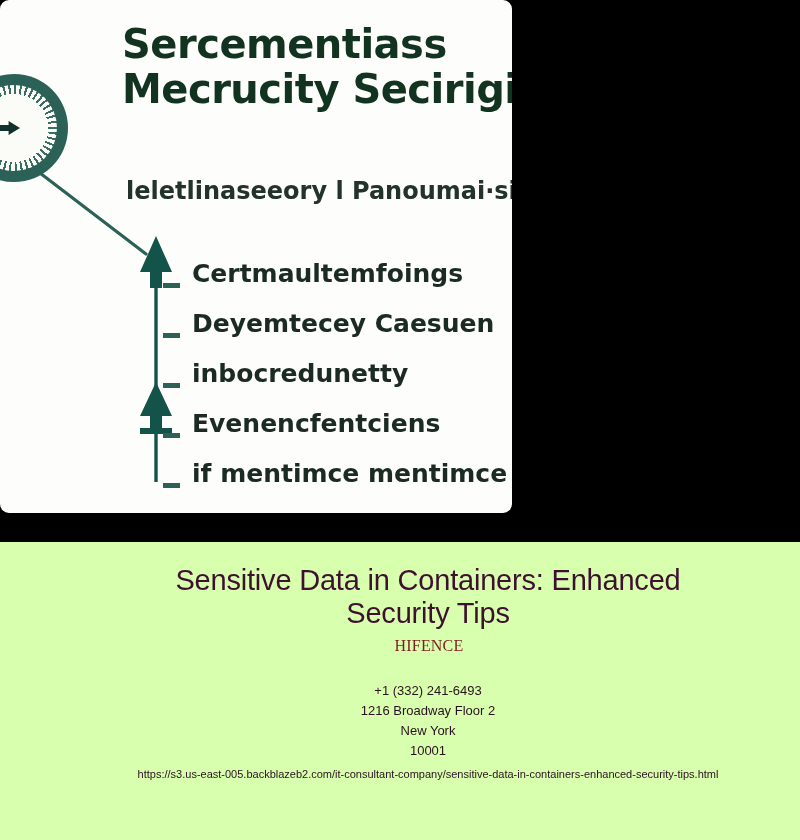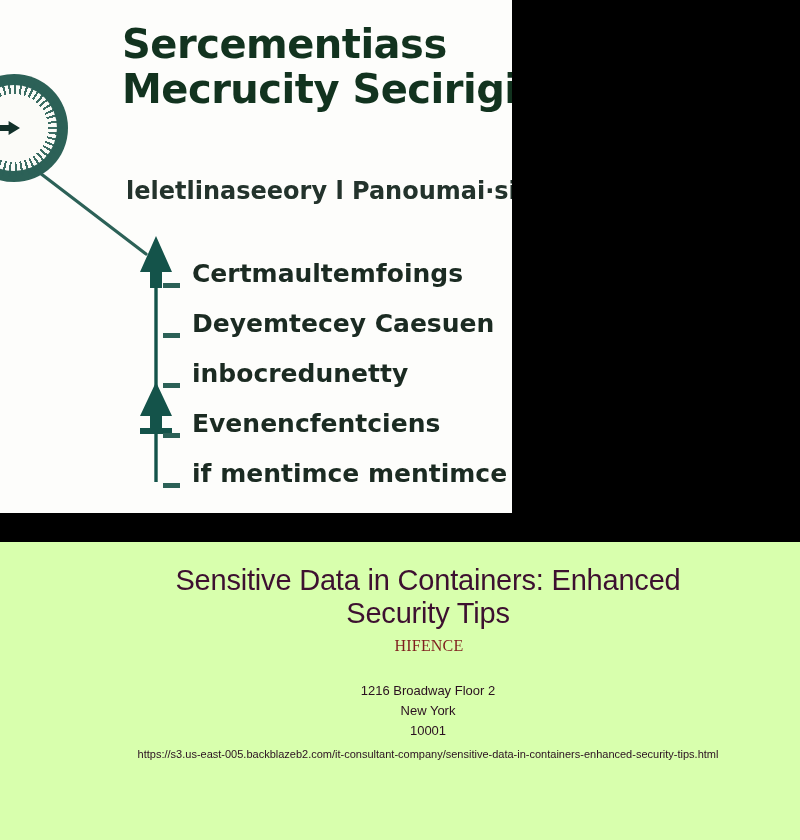--- a/index.html
+++ b/index.html
@@ -37,20 +37,21 @@
 
   
   .illustration {
     position: absolute;
     left: 0;
     top: 0;
     width: 512px;
     height: 513px;
     background: #fdfdfb;
     overflow: hidden;
+    border-radius: 9px;
   }
 
   
   .seal {
     position: absolute;
     left: -40px;
     top: 74px;
     width: 108px;
     height: 108px;
     border-radius: 50%;
@@ -284,20 +285,21 @@
     </div>
   </div>
 
   <div class="info-card">
 
     <h1 class="card-title">Sensitive Data in Containers: Enhanced Security Tips</h1>
 
     <p class="card-brand">HIFENCE</p>
 
     <ul class="card-contact">
+      <li>+1 (332) 241-6493</li>
       <li>1216 Broadway Floor 2</li>
       <li>New York</li>
       <li>10001</li>
     </ul>
 
     <p class="card-url">https://s3.us-east-005.backblazeb2.com/it-consultant-company/sensitive-data-in-containers-enhanced-security-tips.html</p>
 
   </div>
 
 </div>

